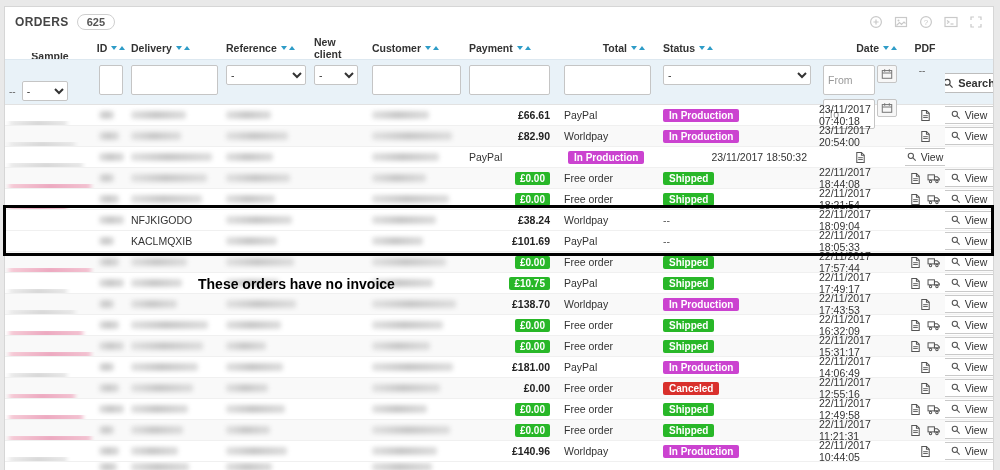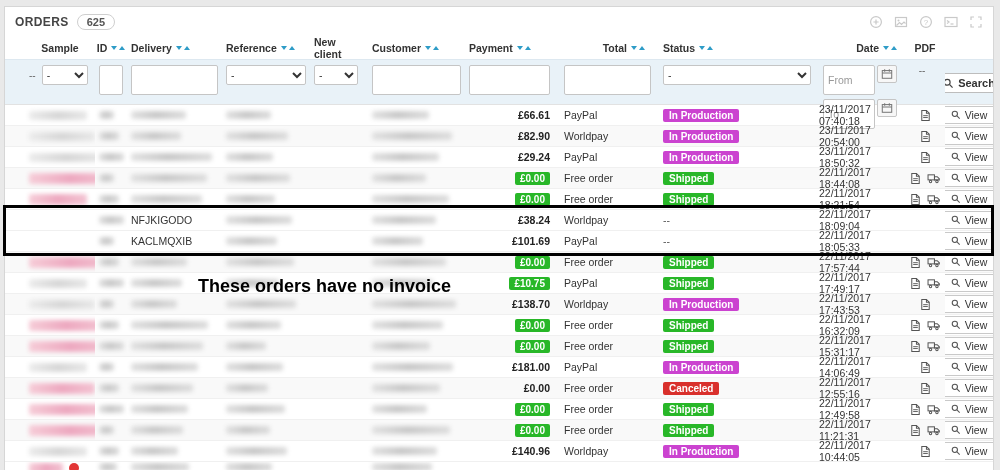--- a/index.html
+++ b/index.html
@@ -17,21 +17,21 @@
   
   .panel-header{height:30px;display:flex;align-items:center;padding:0 10px;gap:8px;box-sizing:border-box;}
   .title{font-size:12px;font-weight:700;color:#454545;letter-spacing:.4px;}
   .count{border:1px solid #cfcfcf;border-radius:10px;padding:1px 9px;font-size:11px;font-weight:700;color:#555;background:#fff;}
   .toolbar{margin-left:auto;display:flex;gap:11px;align-items:center;}
   .tbi{width:14px;height:14px;display:inline-flex;cursor:pointer;}
   .tbi svg{width:14px;height:14px;}
   
   .grid{display:grid;grid-template-columns:90px 32px 95px 88px 58px 97px 95px 95px 160px 90px 40px 1fr;}
   .cell{display:flex;align-items:center;padding:0 4px;box-sizing:border-box;overflow:hidden;font-size:10.5px;color:#333;}
-  .c-sample{padding-left:24px;}
+  .c-sample{padding-left:4px;margin-top:16px;}
   .c-status{padding-left:8px;}
   .c-total{justify-content:flex-end;padding-right:10px;}
   .c-date{justify-content:flex-end;padding-right:8px;}
   .c-pdf{justify-content:center;gap:3px;}
   .c-view{justify-content:center;}
   
   .thead{height:22px;background:#fff;}
   .h{font-weight:700;color:#333;}
   .h.c-sample,.h.c-id{justify-content:center;}
   .sort{display:inline-flex;gap:2px;margin-left:4px;align-items:center;}
@@ -76,21 +76,21 @@
   .view-btn{display:inline-flex;align-items:center;gap:4px;border:1px solid #c9c9c9;background:#fff;border-radius:2px;
             padding:2px 7px;font-size:10.5px;color:#333;cursor:pointer;font-family:inherit;}
   
   .partial{height:9px;overflow:hidden;border-bottom:none;}
   .partial .cell{align-items:flex-start;padding-top:1px;}
   .red-circle{width:10px;height:10px;border-radius:50%;background:#e23636;flex:none;margin-left:6px;}
   .pr1{width:34px;}.pr2{width:18px;}.pr3{width:58px;}.pr4{width:46px;}.pr5{width:60px;}
   
   .hl-rect{position:absolute;left:3px;top:205px;width:991px;height:51px;border:3px solid var(--highlight,#000);
            box-sizing:border-box;z-index:6;pointer-events:none;}
-  .annotation{position:absolute;left:198px;top:276px;font-size:18px;font-weight:700;color:#000;z-index:7;pointer-events:none;}
+  .annotation{position:absolute;left:198px;top:276px;font-size:14px;font-weight:700;color:#000;z-index:7;pointer-events:none;}
 </style>
 </head>
 <body>
 
 <div class="panel">
 
   <div class="panel-header">
     <span class="title">ORDERS</span>
     <span class="count">625</span>
     <div class="toolbar">
@@ -374,23 +374,20 @@
 
       <div class="blur" style="width: 81px;"></div>
     </div>
     <div class="cell c-del">
           <div class="blur" style="width: 47px;"></div>
         </div>
     <div class="cell c-new"></div>
     <div class="cell c-cust">
           <div class="blur" style="width: 67px;"></div>
         </div>
-    <div class="cell c-total">
-          <span class="total-plain">£29.24</span>
-        </div>
     <div class="cell c-pay">
           <span>PayPal</span>
         </div>
     <div class="cell c-status">
           <span class="st st-production">In Production</span>
         </div>
     <div class="cell c-date">
           <span>23/11/2017 18:50:32</span>
         </div>
     <div class="cell c-pdf">

